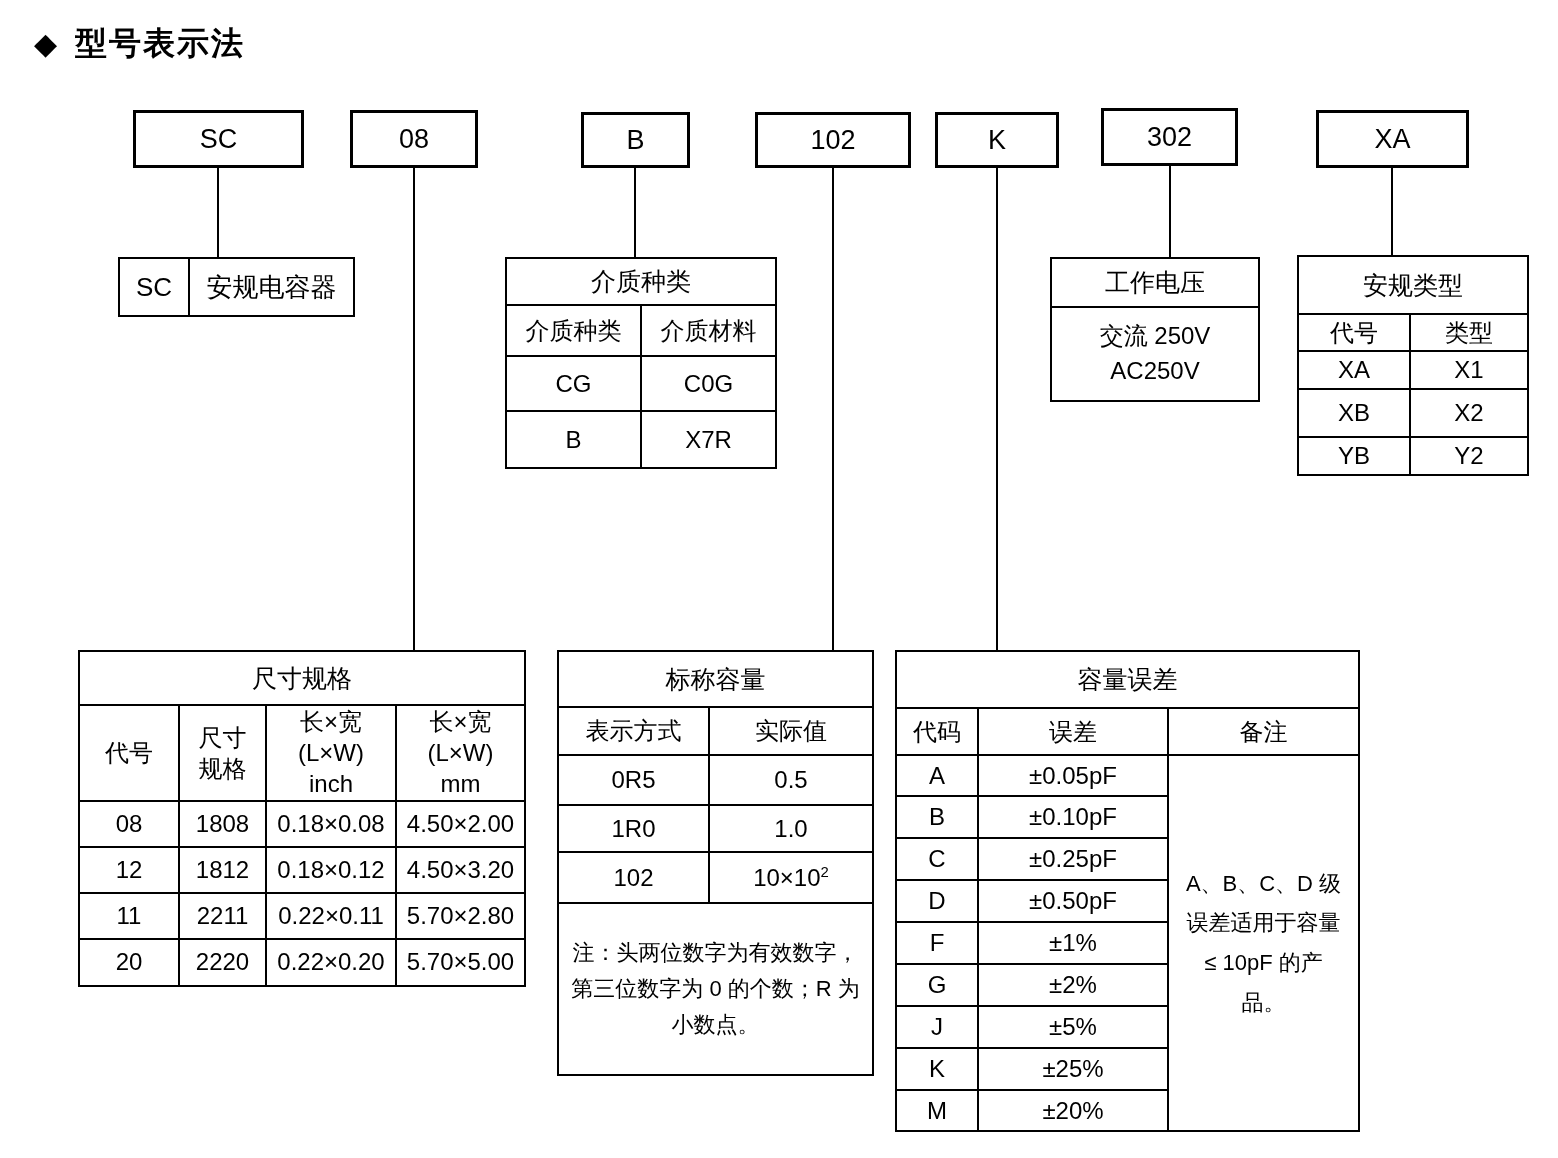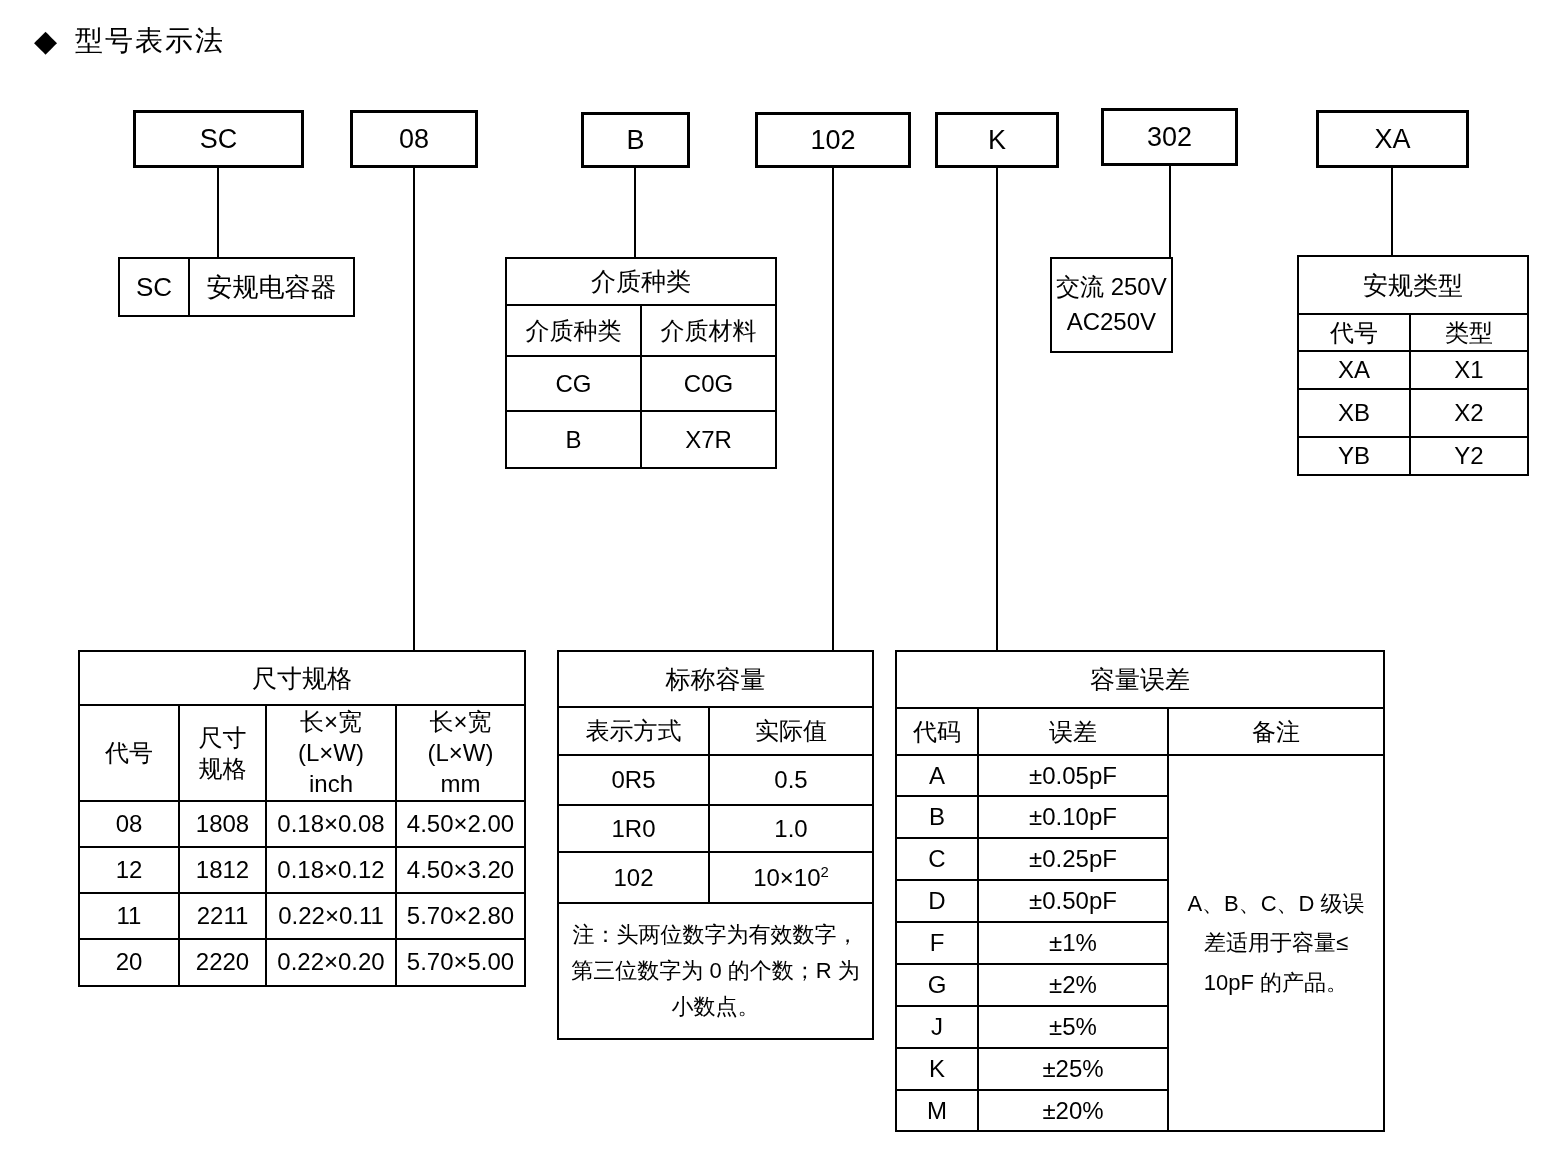--- a/index.html
+++ b/index.html
@@ -13,21 +13,21 @@
   }
   #canvas { position: relative; width: 1558px; height: 1158px; background:#fff; }
   .abs { position: absolute; }
 
   
   .title-row {
     position: absolute; left: 34px; top: 22px;
     display: flex; align-items: center; gap: 18px;
   }
   .diamond { font-size: 30px; line-height: 1; color:#000; }
-  .title-text { font-size: 28px; font-weight: normal; letter-spacing: 2px; }
+  .title-text { font-size: 32px; font-weight: bold; letter-spacing: 2px; }
 
   
   .codebox {
     position: absolute;
     border: 3px solid #000;
     background: #fff;
     display: flex; align-items: center; justify-content: center;
     font-size: 27px;
   }
 
@@ -110,20 +110,23 @@
         <td style="height:57px">B</td>
         <td>X7R</td>
       </tr>
     </tbody>
       </table>
   </div>
 
   <div class="abs" style="left:1050px; top:257px">
     <table>
       <tbody>
+          <tr>
+        <td class="tbl-title" style="width:208px; height:49px">工作电压</td>
+      </tr>
       <tr>
         <td class="voltage-body" style="height:94px">
           <div>交流 250V</div>
           <div>AC250V</div>
         </td>
       </tr>
     </tbody>
       </table>
   </div>
 
@@ -220,36 +223,36 @@
       </tr>
       <tr>
         <td style="height:47px">1R0</td>
         <td><span>1.0</span><sup></sup></td>
       </tr>
       <tr>
         <td style="height:51px">102</td>
         <td><span>10×10</span><sup>2</sup></td>
       </tr>
       <tr>
-        <td colspan="2" class="note-cell" style="height:136px">注：头两位数字为有效数字，第三位数字为 0 的个数；R 为小数点。</td>
+        <td colspan="2" class="note-cell" style="height:172px">注：头两位数字为有效数字，第三位数字为 0 的个数；R 为小数点。</td>
       </tr>
     </tbody>
       </table>
   </div>
 
   <div class="abs" style="left:895px; top:650px">
     <table>
       <tbody>
           <tr>
         <td colspan="3" class="tbl-title" style="height:57px">容量误差</td>
       </tr>
       <tr>
         <td style="width:82px; height:47px">代码</td>
         <td style="width:190px">误差</td>
-        <td style="width:216px">备注</td>
+        <td style="width:191px">备注</td>
       </tr>
       <tr>
         <td style="height:41px">A</td>
         <td>±0.05pF</td>
         <td rowspan="9" class="remark-cell">A、B、C、D 级误差适用于容量≤ 10pF 的产品。</td>
       </tr>
       <tr>
         <td style="height:42px">B</td>
         <td>±0.10pF</td>
       </tr>

